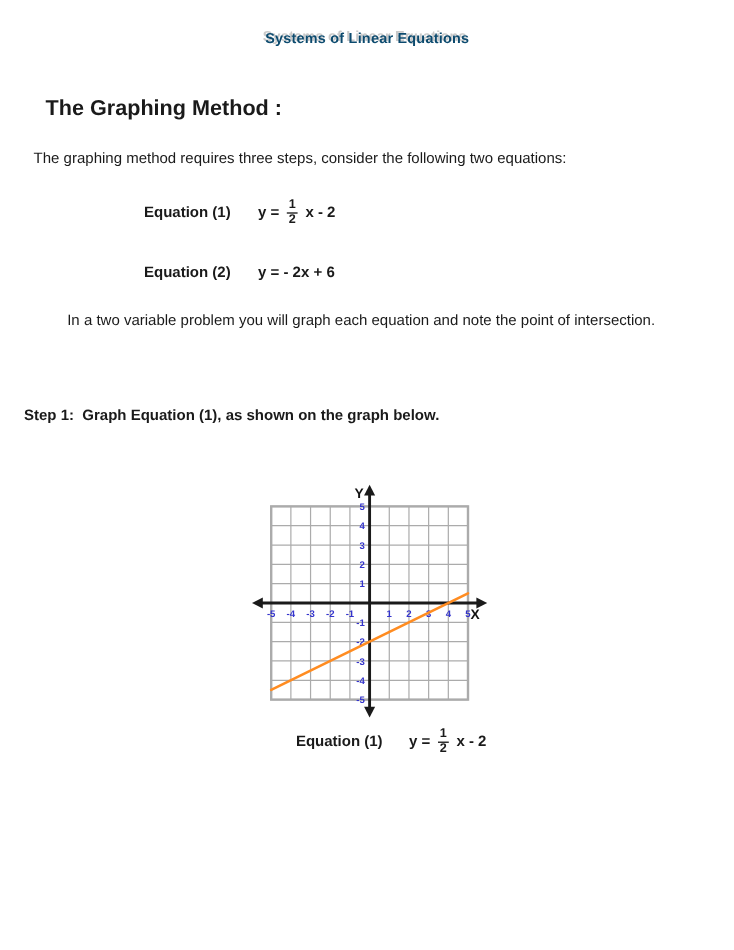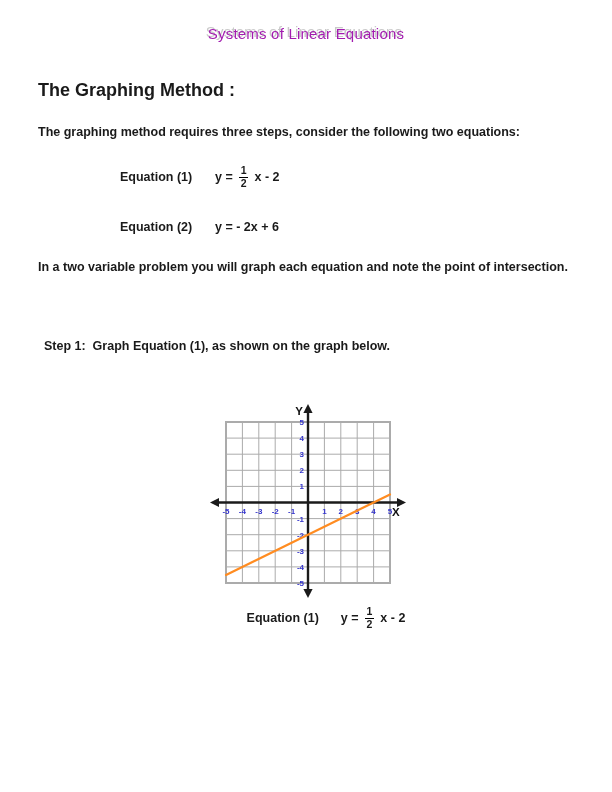--- a/index.html
+++ b/index.html
@@ -7,37 +7,37 @@
     position:relative;
     width:612px;height:792px;
     background:#ffffff;
     font-family:"Liberation Sans","DejaVu Sans",sans-serif;
     color:#1a1a1a;
     overflow:hidden;
   }
   .title{
     position:absolute;top:25px;left:0;width:100%;
     text-align:center;
-    font-size:15px;font-weight:normal;
-    color:#a21caf;
+    font-size:12px;font-weight:bold;
+    color:#0c4a6e;
     text-shadow:-2px -2px 0 #c9c9c9;
     letter-spacing:0.2px;
   }
   .section-heading{
     position:absolute;top:80px;left:38px;
     font-size:18px;font-weight:bold;white-space:pre-wrap;
   }
   .para{
-    position:absolute;left:38px;
-    font-size:12.5px;white-space:pre-wrap;font-weight:bold;
+    position:absolute;left:28px;
+    font-size:12.5px;white-space:pre-wrap;
   }
   .intro{top:125px;}
-  .note{top:260px;}
+  .note{top:260px;margin-left:28px;}
   .step{
-    position:absolute;top:339px;left:44px;
+    position:absolute;top:339px;left:20px;
     font-size:12.5px;font-weight:bold;white-space:pre-wrap;
   }
   .eq-row{
     position:absolute;left:120px;
     display:flex;align-items:center;
     font-size:12.5px;font-weight:bold;
   }
   .eq1-row{top:161px;height:32px;}
   .eq2-row{top:218px;height:18px;}
   .eq-label{width:95px;}

